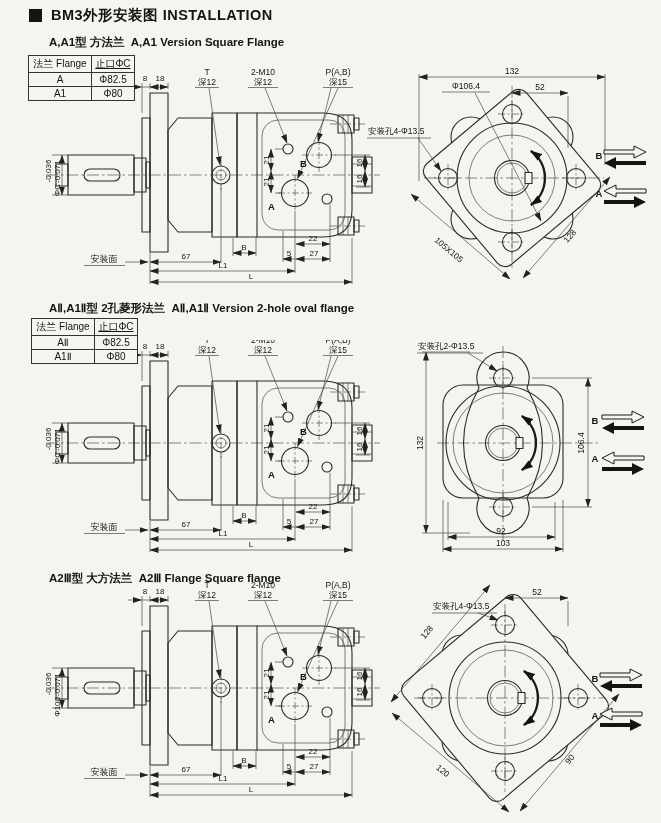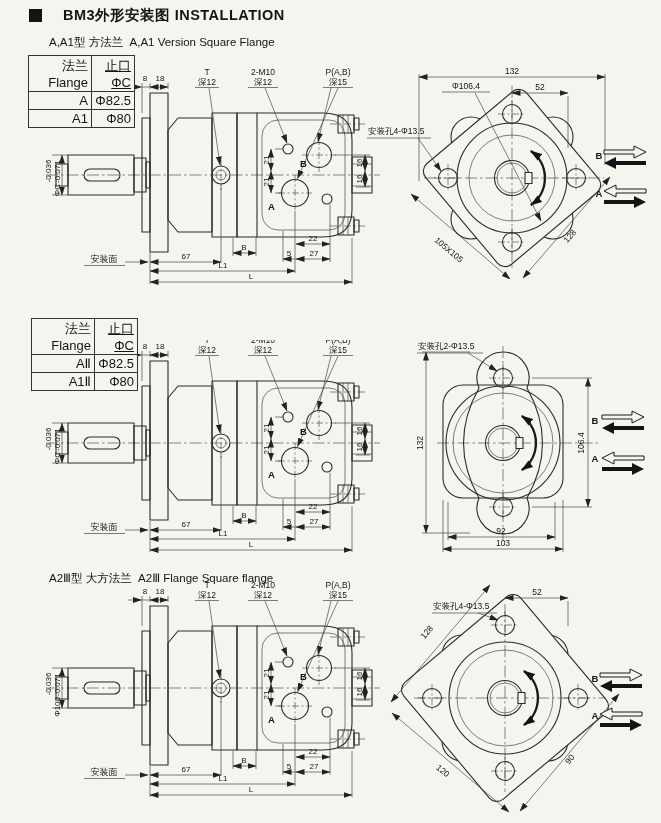--- a/index.html
+++ b/index.html
@@ -1,24 +1,24 @@
 <!DOCTYPE html>
 <html><head>
 <meta charset="utf-8">
 <style>
   html,body{margin:0;padding:0;background:#e8e8e4;}
   .page{position:relative;width:661px;height:823px;background:#f5f4ef;overflow:hidden;
         font-family:"Liberation Sans",sans-serif;color:#141414;}
-  .title{position:absolute;left:29px;top:6px;display:flex;align-items:center;gap:21px;
+  .title{position:absolute;left:29px;top:6px;display:flex;align-items:center;gap:9px;
          font-weight:bold;font-size:14.5px;letter-spacing:.5px;z-index:3;}
   .sq{width:13px;height:13px;background:#141414;flex:0 0 auto;}
-  .shead{position:absolute;left:49px;font-weight:normal;font-size:11.5px;z-index:3;white-space:pre;}
+  .shead{position:absolute;left:49px;font-weight:bold;font-size:11.5px;z-index:3;white-space:pre;}
   .ftable{position:absolute;border-collapse:collapse;z-index:3;background:#f5f4ef;}
   .ftable th,.ftable td{border:1px solid #333;font-family:"Liberation Sans",sans-serif;
-         font-size:13px;font-weight:normal;text-align:right;padding:1px 3px;height:11px;}
+         font-size:10px;font-weight:normal;text-align:center;padding:1px 3px;height:11px;}
   .c1{width:56px;} .c2{width:36px;text-decoration:underline;}
   svg{position:absolute;left:0;}
   .ol{fill:none;stroke:#2b2b2b;stroke-width:1.1;stroke-linejoin:round;stroke-linecap:round;}
   .olf{fill:#f5f4ef;stroke:#2b2b2b;stroke-width:1.1;stroke-linejoin:round;}
   .thin{fill:none;stroke:#3a3a3a;stroke-width:.65;}
   .cl{fill:none;stroke:#3a3a3a;stroke-width:.6;stroke-dasharray:12 3 2.5 3;}
   .clb{fill:none;stroke:#3a3a3a;stroke-width:.6;stroke-dasharray:7 2.5 2 2.5;}
   .rot{fill:none;stroke:#1a1a1a;stroke-width:2.4;}
   text{fill:#141414;font-family:"Liberation Sans",sans-serif;}
   .t8{font-size:8.5px;} .ts{font-size:8px;} .t9{font-size:9.5px;font-weight:bold;}
@@ -30,20 +30,21 @@
 <body>
 
 <div class="page">
 
   <div class="title">
     <span class="sq"></span>
     <span>BM3外形安装图  INSTALLATION</span>
   </div>
 
   <div class="shead" style="top:35px">A,A1型 方法兰  A,A1 Version Square Flange</div>
+  <div class="shead" style="top:301px">AⅡ,A1Ⅱ型 2孔菱形法兰  AⅡ,A1Ⅱ Version 2-hole oval flange</div>
   <div class="shead" style="top:571px">A2Ⅲ型 大方法兰  A2Ⅲ Flange Square flange</div>
 
   <table class="ftable" style="left:28px;top:55px">
     <tbody>
         <tr>
       <th class="c1">法兰 Flange</th>
       <th class="c2">止口ΦC</th>
     </tr>
     <tr>
       <td>A</td>

